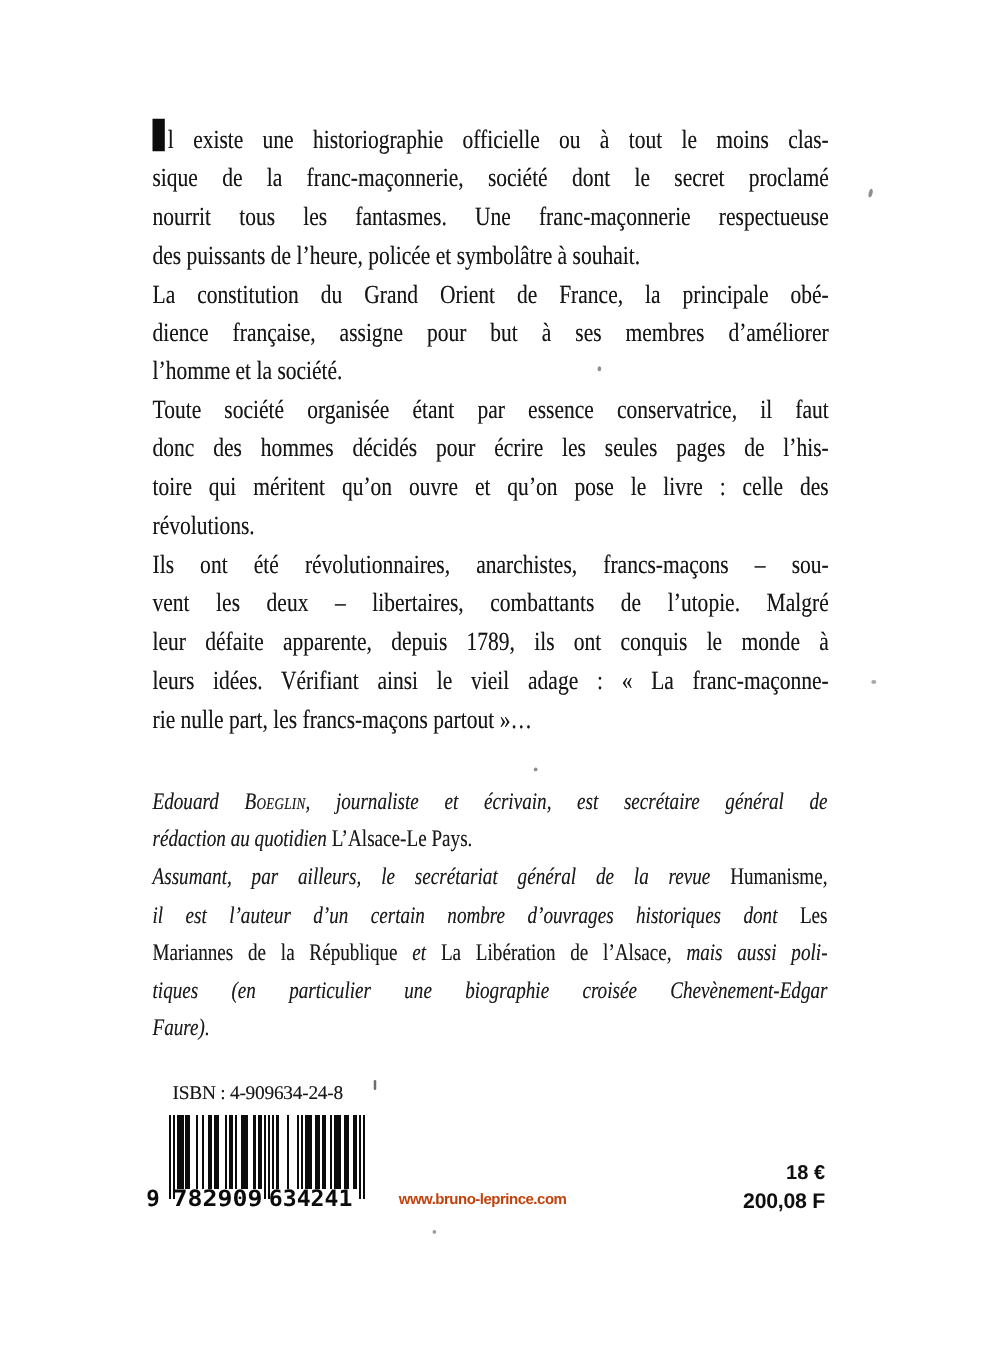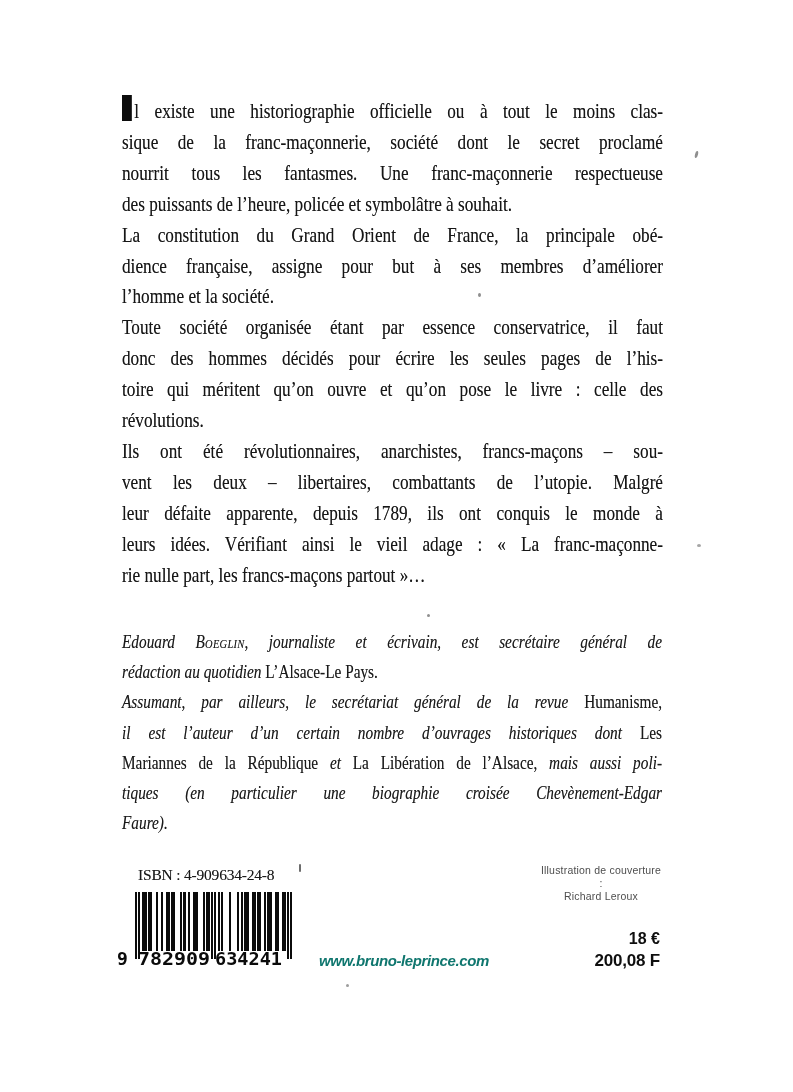--- a/index.html
+++ b/index.html
@@ -51,21 +51,21 @@
   .credit{
     position:absolute;left:538px;top:864px;width:126px;
     text-align:center;
     font-family:"Liberation Sans",sans-serif;
     font-size:10.5px;line-height:13px;color:#4e4e4e;
     letter-spacing:.2px;
   }
   .website{
     position:absolute;left:319px;top:952px;
     font-family:"Liberation Sans",sans-serif;
-    font-weight:bold;font-size:15px;letter-spacing:-.4px;color:#0f766e;font-style:italic;
+    font-weight:bold;font-size:12px;letter-spacing:-.4px;color:#c2410c;
   }
   .price{
     position:absolute;left:500px;width:160px;text-align:right;
     font-family:"Liberation Sans",sans-serif;
     font-weight:bold;color:#0f0f0f;
   }
   .price-eur{top:930px;font-size:16px;}
   .price-frf{top:951px;font-size:17px;letter-spacing:-.2px;}
   
   .speck{position:absolute;background:#8f8f8f;border-radius:50%;}
@@ -141,24 +141,20 @@
       <rect x="150.21" y="0" width="5.21" height="59"></rect>
       <rect x="158.47" y="0" width="3.56" height="59"></rect>
       <rect x="165.08" y="0" width="3.56" height="59"></rect>
       <rect x="170.04" y="0" width="1.90" height="67"></rect>
       <rect x="173.34" y="0" width="1.90" height="67"></rect>
       <text x="0" y="73">9</text>
       <text x="21" y="73" textLength="72" lengthAdjust="spacingAndGlyphs">782909</text>
       <text x="98" y="73" textLength="67" lengthAdjust="spacingAndGlyphs">634241</text>
     </svg>
 
-  <div class="credit">
-    <div>Illustration de couverture :</div>
-    <div>Richard Leroux</div>
-  </div>
 
   <div class="website">www.bruno-leprince.com</div>
 
   <div class="price price-eur">18 €</div>
   <div class="price price-frf">200,08 F</div>
 
   <div class="speck sp1"></div>
   <div class="speck sp2"></div>
   <div class="speck sp3"></div>
   <div class="speck sp4"></div>

